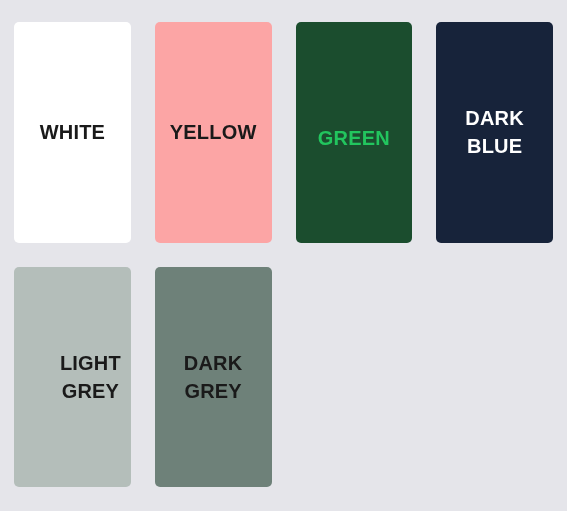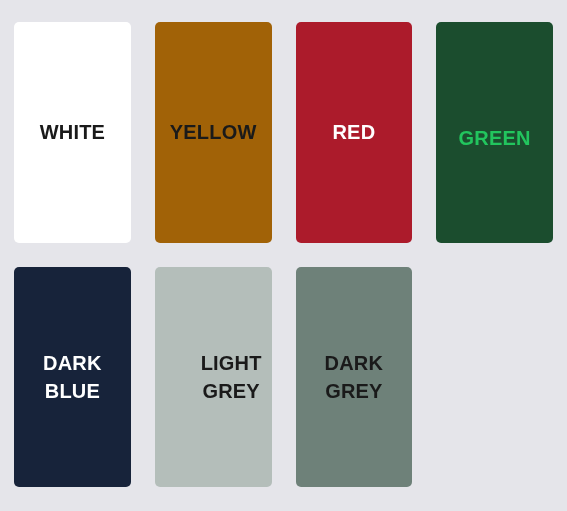--- a/index.html
+++ b/index.html
@@ -51,27 +51,24 @@
 </style>
 </head>
 <body>
 
 <div id="palette-board" style="background: rgb(229, 229, 234);">
 
   <div class="swatch" style="background: rgb(255, 255, 255);">
     <span class="swatch-label" style="color: rgb(26, 26, 26);">WHITE</span>
   </div>
 
-  <div class="swatch" style="background: #a16207;">
+  <div class="swatch" style="background: #fca5a5;">
     <span class="swatch-label" style="color: rgb(26, 26, 26);">YELLOW</span>
   </div>
 
-  <div class="swatch" style="background: rgb(172, 27, 43);">
-    <span class="swatch-label" style="color: rgb(255, 255, 255);">RED</span>
-  </div>
 
   <div class="swatch" style="background: rgb(27, 77, 46);">
     <span class="swatch-label" style="color: #22c55e; margin-top: 12px;">GREEN</span>
   </div>
 
   <div class="swatch" style="background: rgb(23, 35, 58);">
     <span class="swatch-label" style="color: rgb(255, 255, 255);">DARK
 BLUE</span>
   </div>
 

